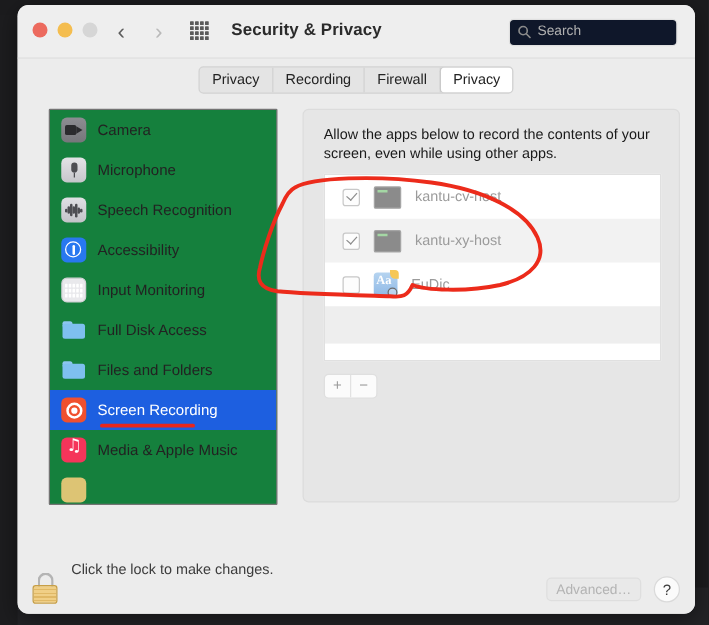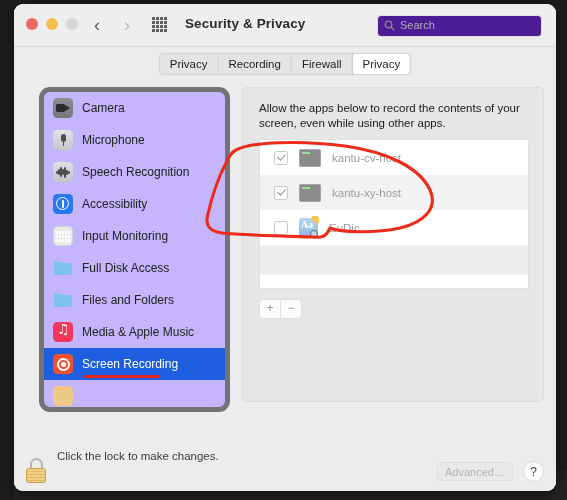--- a/index.html
+++ b/index.html
@@ -112,23 +112,22 @@
     font-weight: bold;
     color: #2b2b2b;
     letter-spacing: 0.1px;
   }
 
   .search {
     position: absolute;
     right: 14px; top: 11px;
     width: 133px; height: 20px;
     border: 1px solid #e0e0e0;
-    background: #4c1d95;
+    background: #0f172a;
     border-radius: 4px;
-    padding-left: 30px;
   }
   .search .mag {
     position: absolute;
     left: 6px; top: 4px;
     width: 11px; height: 11px;
   }
   .search .mag svg { display: block; }
   .search .ph {
     position: absolute;
     left: 22px; top: 3px;
@@ -176,23 +175,23 @@
     height: 368px;
     background: #ececec;
   }
 
   
   .sidebar {
     position: absolute;
     left: 25px; top: 6px;
     width: 181px;
     height: 315px;
-    background: #c4b5fd;
-    border: 5px solid #737373;
-    border-radius: 11px;
+    background: #15803d;
+    border: 1px solid #737373;
+    border-radius: 1px;
     overflow: hidden;
   }
   .side-item {
     position: relative;
     height: 32px;
     display: flex;
     align-items: center;
     padding-left: 9px;
     box-sizing: border-box;
   }
@@ -663,29 +662,29 @@
         </div>
 
         <div class="side-item">
           <div class="ic folder">
             <div class="tabf"></div>
               <div class="body"></div>
           </div>
           <div class="lb">Files and Folders</div>
         </div>
 
-        <div class="side-item">
-          <div class="ic music"></div>
-          <div class="lb">Media &amp; Apple Music</div>
-        </div>
-
         <div class="side-item selected">
           <div class="ic rec"></div>
           <div class="lb">Screen Recording</div>
           <div class="side-underline"></div>
+        </div>
+
+        <div class="side-item">
+          <div class="ic music"></div>
+          <div class="lb">Media &amp; Apple Music</div>
         </div>
 
         <div class="side-item">
           <div class="ic partial"></div>
           <div class="lb"></div>
         </div>
 
       </div>
 
       <div class="panel">

